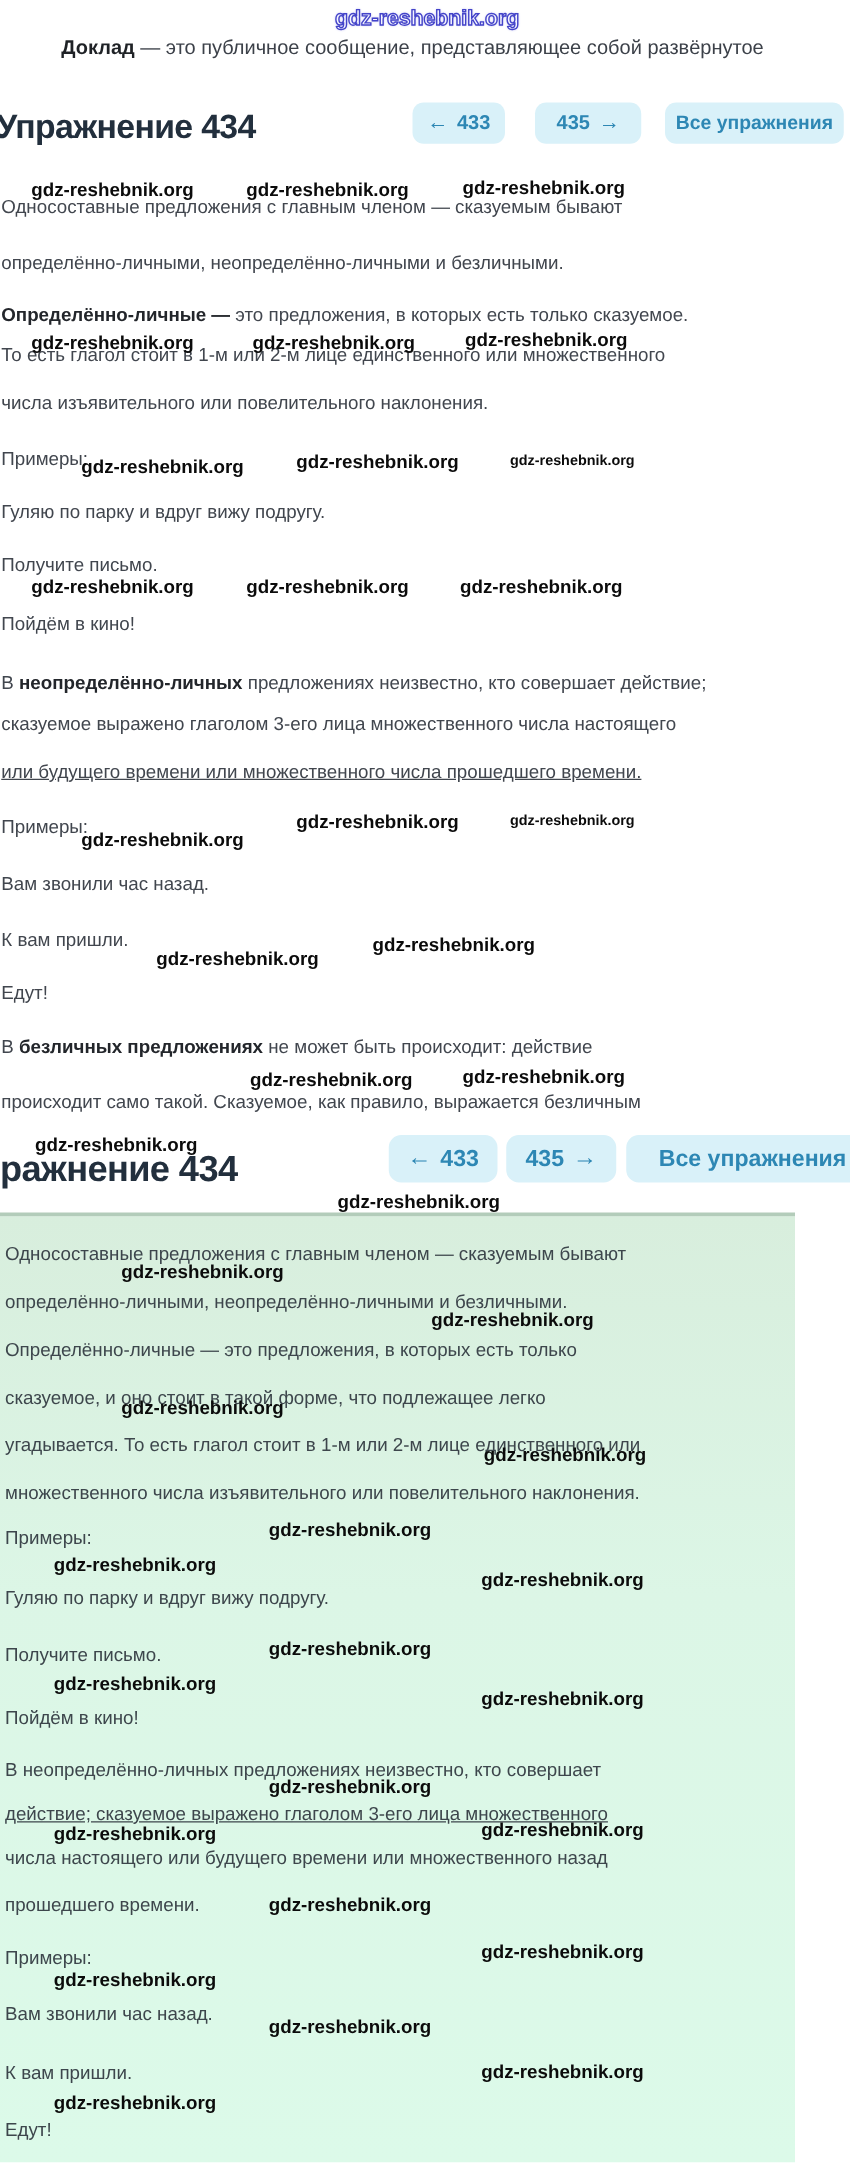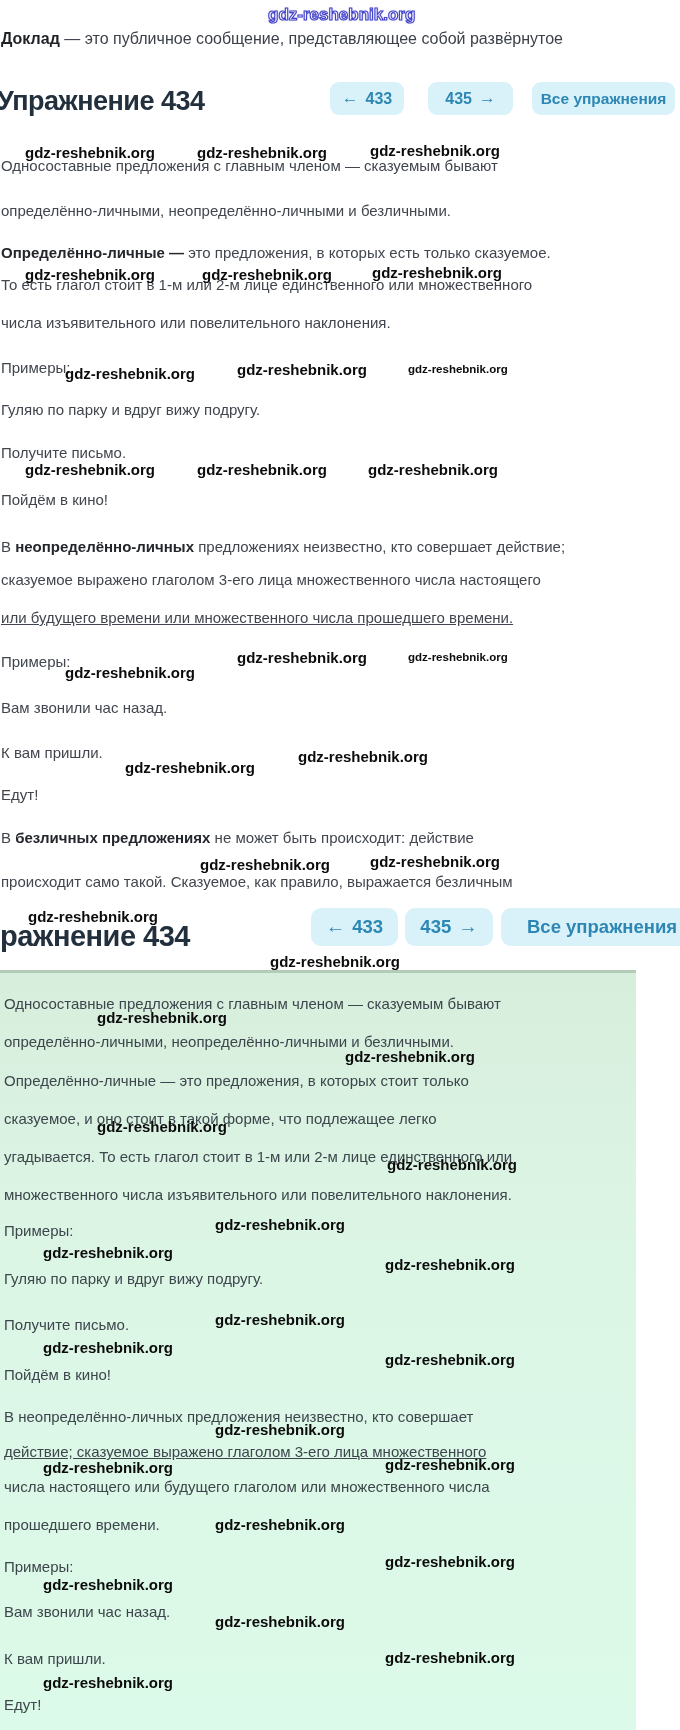--- a/index.html
+++ b/index.html
@@ -25,21 +25,21 @@
   .btn-all-cut{justify-content:flex-start;padding-left:26px;box-sizing:border-box;}
   .answer{position:absolute;left:0;top:970px;width:636px;height:760px;
       background:linear-gradient(180deg,#d8eedd 0%,#dcf6e6 40%,#dcfae9 100%);
       border-top:3px solid #b3ccba;box-sizing:border-box;}
 </style>
 </head>
 <body>
 
 <div class="wm-outline" style="left:268px;top:5px;">gdz-reshebnik.org</div>
 
-<div class="abs intro" style="left:1px;top:30px;"><b>Доклад</b><span> — это публичное сообщение, представляющее собой развёрнутое</span></div>
+<div class="abs intro" style="left:1px;top:30px;padding-left:48px;"><b>Доклад</b><span> — это публичное сообщение, представляющее собой развёрнутое</span></div>
 
 <div class="abs h1" style="left:-3px;top:86px;">Упражнение 434</div>
 <div class="btn" style="left:330px;top:82px;width:74px;height:33px;">
     <span class="arr">←</span>
     <span>433</span>
   </div>
 <div class="btn" style="left:428px;top:82px;width:85px;height:33px;">
     <span>435</span>
     <span class="arr">→</span>
   </div>
@@ -98,31 +98,31 @@
     <span class="arr">→</span>
   </div>
 <div class="btn btn2 btn-all-cut" style="left:501px;top:908px;width:235px;height:38px;">
     <span>Все упражнения</span>
   </div>
 
 <div class="answer"></div>
 
 <div class="abs sol" style="left:4px;top:995px;">Односоставные предложения с главным членом — сказуемым бывают</div>
 <div class="abs sol" style="left:4px;top:1033px;">определённо-личными, неопределённо-личными и безличными.</div>
-<div class="abs sol" style="left:4px;top:1072px;">Определённо-личные — это предложения, в которых стоит только</div>
+<div class="abs sol" style="left:4px;top:1072px;">Определённо-личные — это предложения, в которых есть только</div>
 <div class="abs sol" style="left:4px;top:1110px;">сказуемое, и оно стоит в такой форме, что подлежащее легко</div>
 <div class="abs sol" style="left:4px;top:1148px;text-align:center;">угадывается. То есть глагол стоит в 1-м или 2-м лице единственного или</div>
 <div class="abs sol" style="left:4px;top:1186px;">множественного числа изъявительного или повелительного наклонения.</div>
 <div class="abs sol" style="left:4px;top:1222px;">Примеры:</div>
 <div class="abs sol" style="left:4px;top:1270px;">Гуляю по парку и вдруг вижу подругу.</div>
 <div class="abs sol" style="left:4px;top:1316px;">Получите письмо.</div>
 <div class="abs sol" style="left:4px;top:1366px;">Пойдём в кино!</div>
-<div class="abs sol" style="left:4px;top:1408px;">В неопределённо-личных предложения неизвестно, кто совершает</div>
+<div class="abs sol" style="left:4px;top:1408px;">В неопределённо-личных предложениях неизвестно, кто совершает</div>
 <div class="abs sol" style="left:4px;top:1443px;text-decoration:underline;">действие; сказуемое выражено глаголом 3-его лица множественного</div>
-<div class="abs sol" style="left:4px;top:1478px;">числа настоящего или будущего глаголом или множественного числа</div>
+<div class="abs sol" style="left:4px;top:1478px;">числа настоящего или будущего времени или множественного назад</div>
 <div class="abs sol" style="left:4px;top:1516px;">прошедшего времени.</div>
 <div class="abs sol" style="left:4px;top:1558px;">Примеры:</div>
 <div class="abs sol" style="left:4px;top:1603px;">Вам звонили час назад.</div>
 <div class="abs sol" style="left:4px;top:1650px;">К вам пришли.</div>
 <div class="abs sol" style="left:4px;top:1696px;">Едут!</div>
 
 <div class="wm" style="left:97px;top:1009px;">gdz-reshebnik.org</div>
 <div class="wm" style="left:345px;top:1048px;">gdz-reshebnik.org</div>
 <div class="wm" style="left:97px;top:1118px;">gdz-reshebnik.org</div>
 <div class="wm" style="left:387px;top:1156px;">gdz-reshebnik.org</div>

